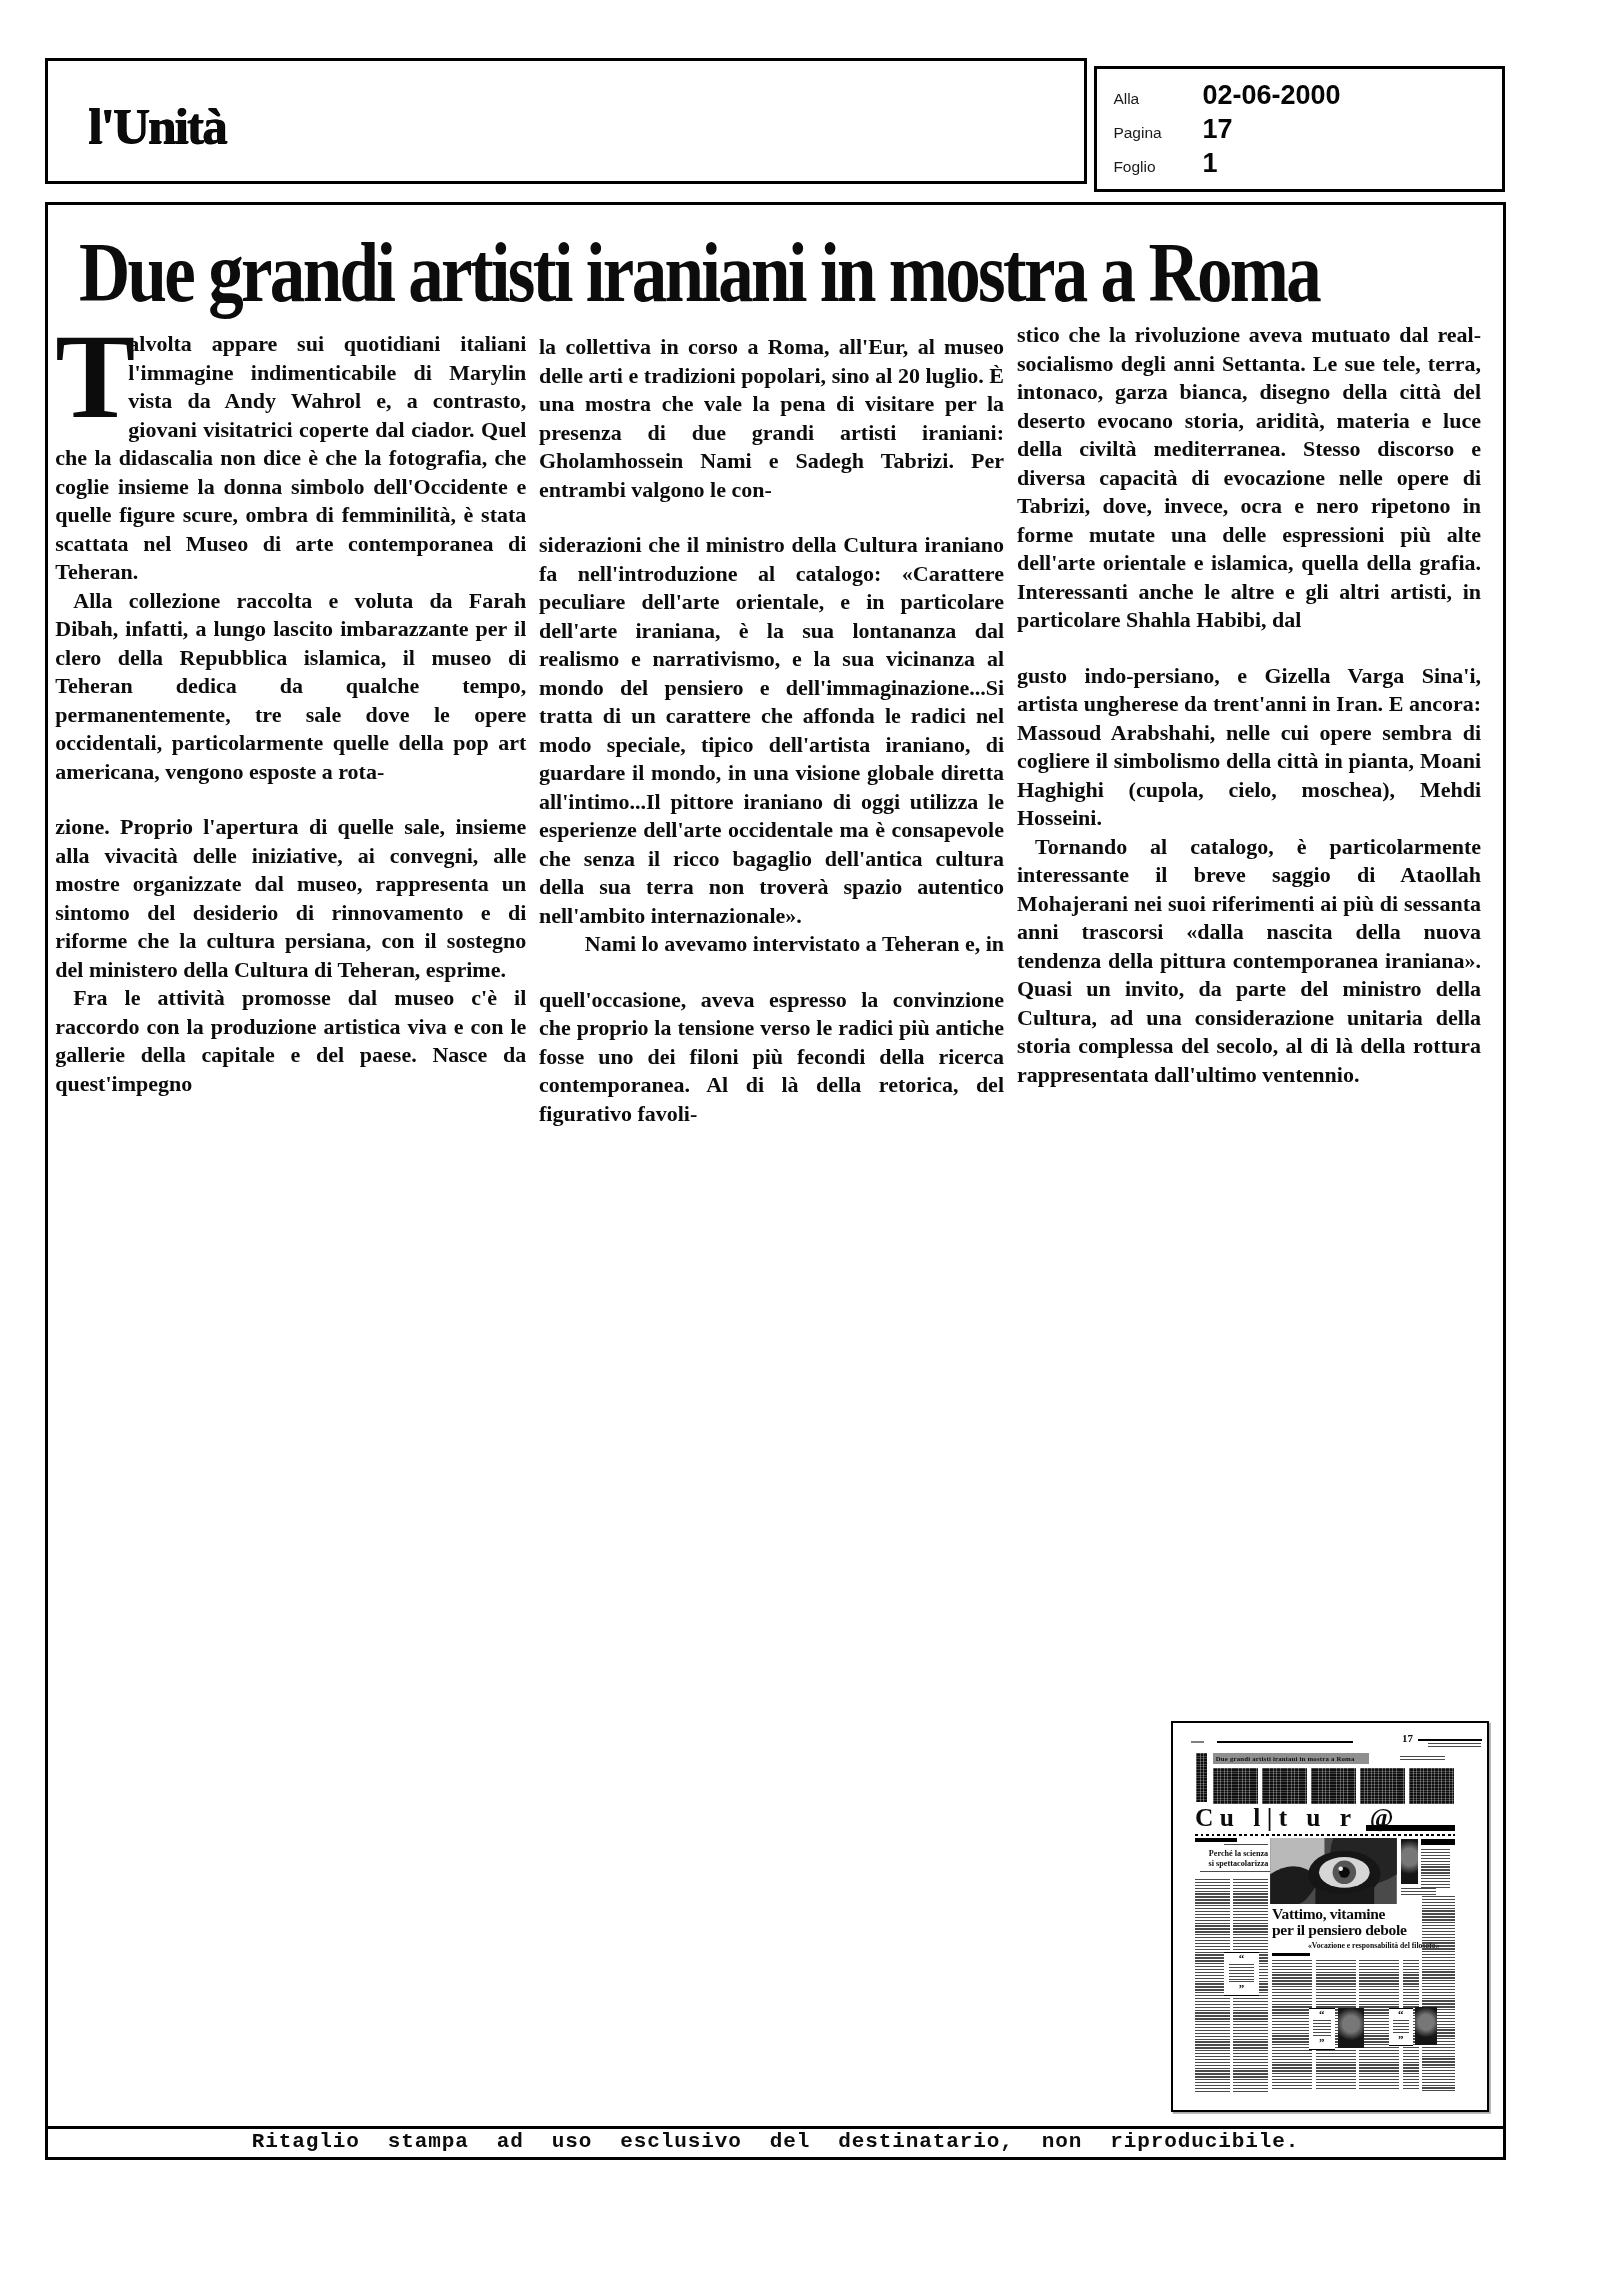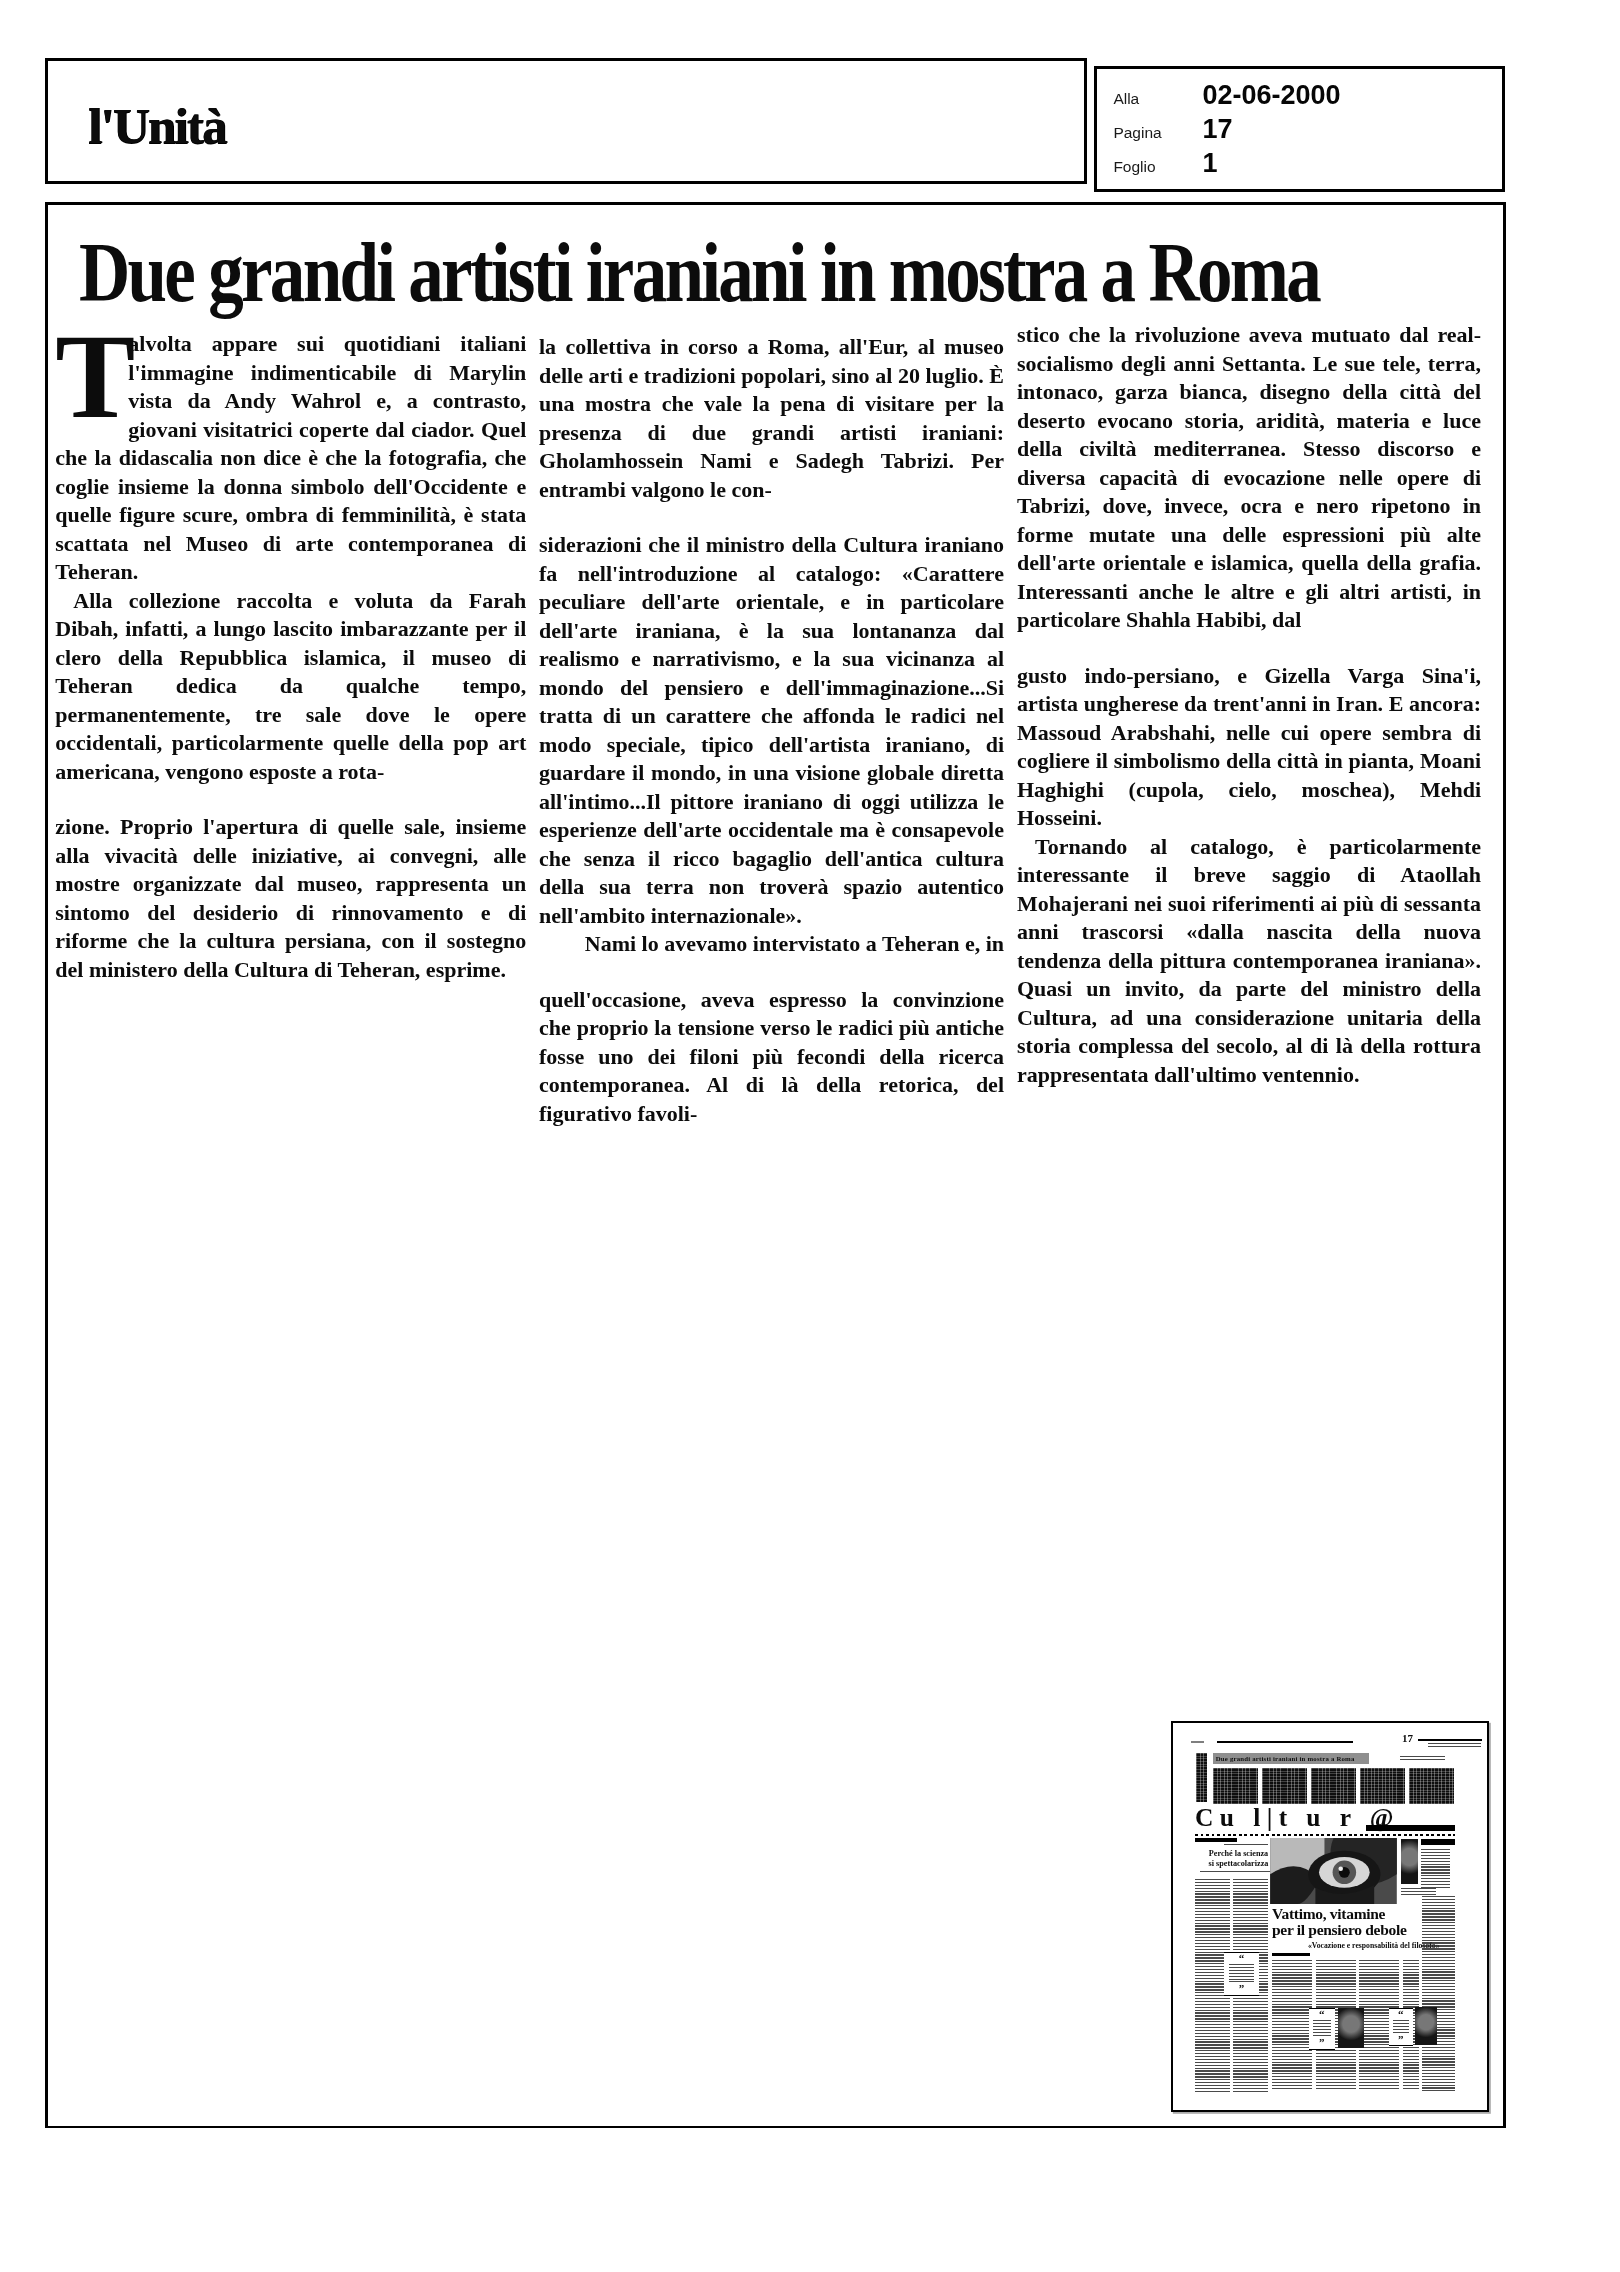--- a/index.html
+++ b/index.html
@@ -115,20 +115,21 @@
   </div>
 
   <div class="main-box">
 
     <div class="headline">Due grandi artisti iraniani in mostra a Roma</div>
 
     <div class="col" style="left:7.3px;top:125px;width:471px;">
       <p><span class="dropcap">T</span><span>alvolta appare sui quotidiani italiani l'immagine indimenticabile di Marylin vista da Andy Wahrol e, a contrasto, giovani visitatrici coperte dal ciador. Quel che la didascalia non dice è che la fotografia, che coglie insieme la donna simbolo dell'Occidente e quelle figure scure, ombra di femminilità, è stata scattata nel Museo di arte contemporanea di Teheran.</span></p>
       <p class="indent">Alla collezione raccolta e voluta da Farah Dibah, infatti, a lungo lascito imbarazzante per il clero della Repubblica islamica, il museo di Teheran dedica da qualche tempo, permanentemente, tre sale dove le opere occidentali, particolarmente quelle della pop art americana, vengono esposte a rota-</p>
       <p class="gap">zione. Proprio l'apertura di quelle sale, insieme alla vivacità delle iniziative, ai convegni, alle mostre organizzate dal museo, rappresenta un sintomo del desiderio di rinnovamento e di riforme che la cultura persiana, con il sostegno del ministero della Cultura di Teheran, esprime.</p>
+      <p class="indent">Fra le attività promosse dal museo c'è il raccordo con la produzione artistica viva e con le gallerie della capitale e del paese. Nasce da quest'impegno</p>
     </div>
 
     <div class="col" style="left:491px;top:128px;width:465px;">
       <p>la collettiva in corso a Roma, all'Eur, al museo delle arti e tradizioni popolari, sino al 20 luglio. È una mostra che vale la pena di visitare per la presenza di due grandi artisti iraniani: Gholamhossein Nami e Sadegh Tabrizi. Per entrambi valgono le con-</p>
       <p class="gap">siderazioni che il ministro della Cultura iraniano fa nell'introduzione al catalogo: «Carattere peculiare dell'arte orientale, e in particolare dell'arte iraniana, è la sua lontananza dal realismo e narrativismo, e la sua vicinanza al mondo del pensiero e dell'immaginazione...Si tratta di un carattere che affonda le radici nel modo speciale, tipico dell'artista iraniano, di guardare il mondo, in una visione globale diretta all'intimo...Il pittore iraniano di oggi utilizza le esperienze dell'arte occidentale ma è consapevole che senza il ricco bagaglio dell'antica cultura della sua terra non troverà spazio autentico nell'ambito internazionale».</p>
       <p class="indent noj">Nami lo avevamo intervistato a Teheran e, in</p>
       <p class="gap">quell'occasione, aveva espresso la convinzione che proprio la tensione verso le radici più antiche fosse uno dei filoni più fecondi della ricerca contemporanea. Al di là della retorica, del figurativo favoli-</p>
     </div>
 
     <div class="col" style="left:969px;top:116px;width:464px;">
@@ -214,15 +215,18 @@
     </div>
     <div class="t-abs t-photo-s" style="left:165px;top:285px;width:25.5px;height:40px;"></div>
     <div class="t-abs t-quote" style="left:216px;top:285px;width:23.6px;height:36px;">
       <div>“</div>
       <div class="noise-lines" style="width:16.4px;height:13.6px;margin:0.9px auto;"></div>
       <div>”</div>
     </div>
     <div class="t-abs t-photo-s" style="left:242px;top:284px;width:22px;height:38px;"></div>
   </div>
 
+  <div class="footer-bar">
+    <div class="footer-text">Ritaglio stampa ad uso esclusivo del destinatario, non riproducibile.</div>
+  </div>
 
 </div>
 
 
 </body></html>

